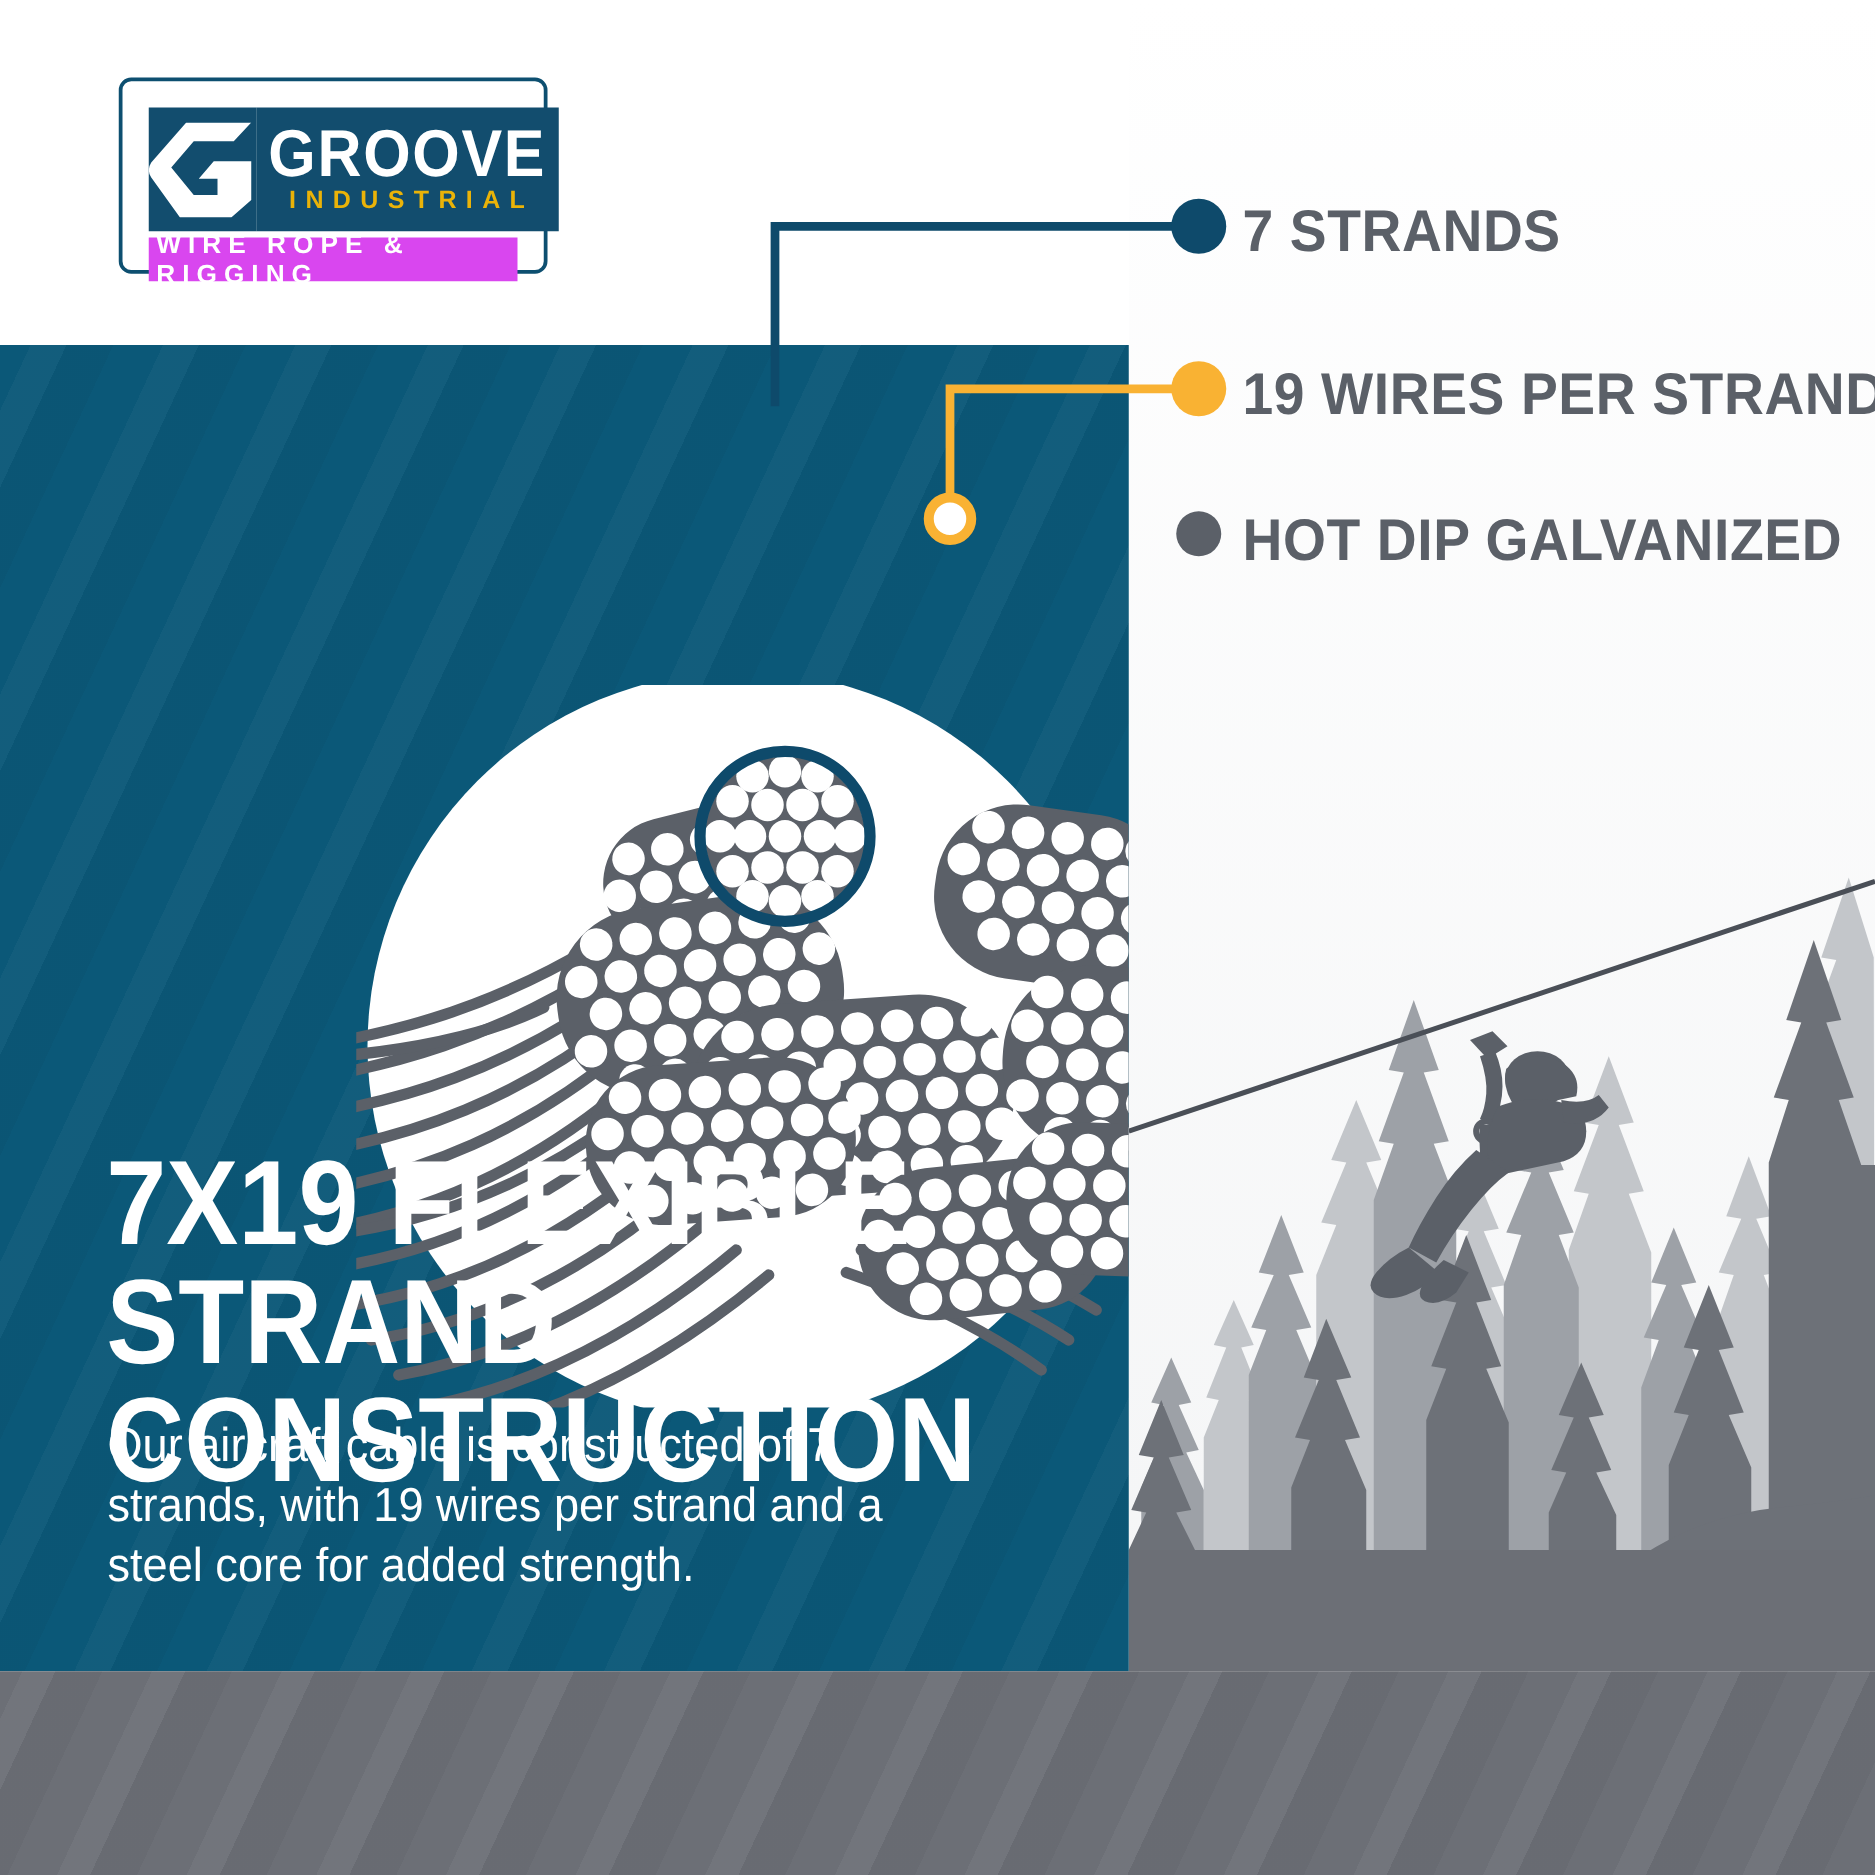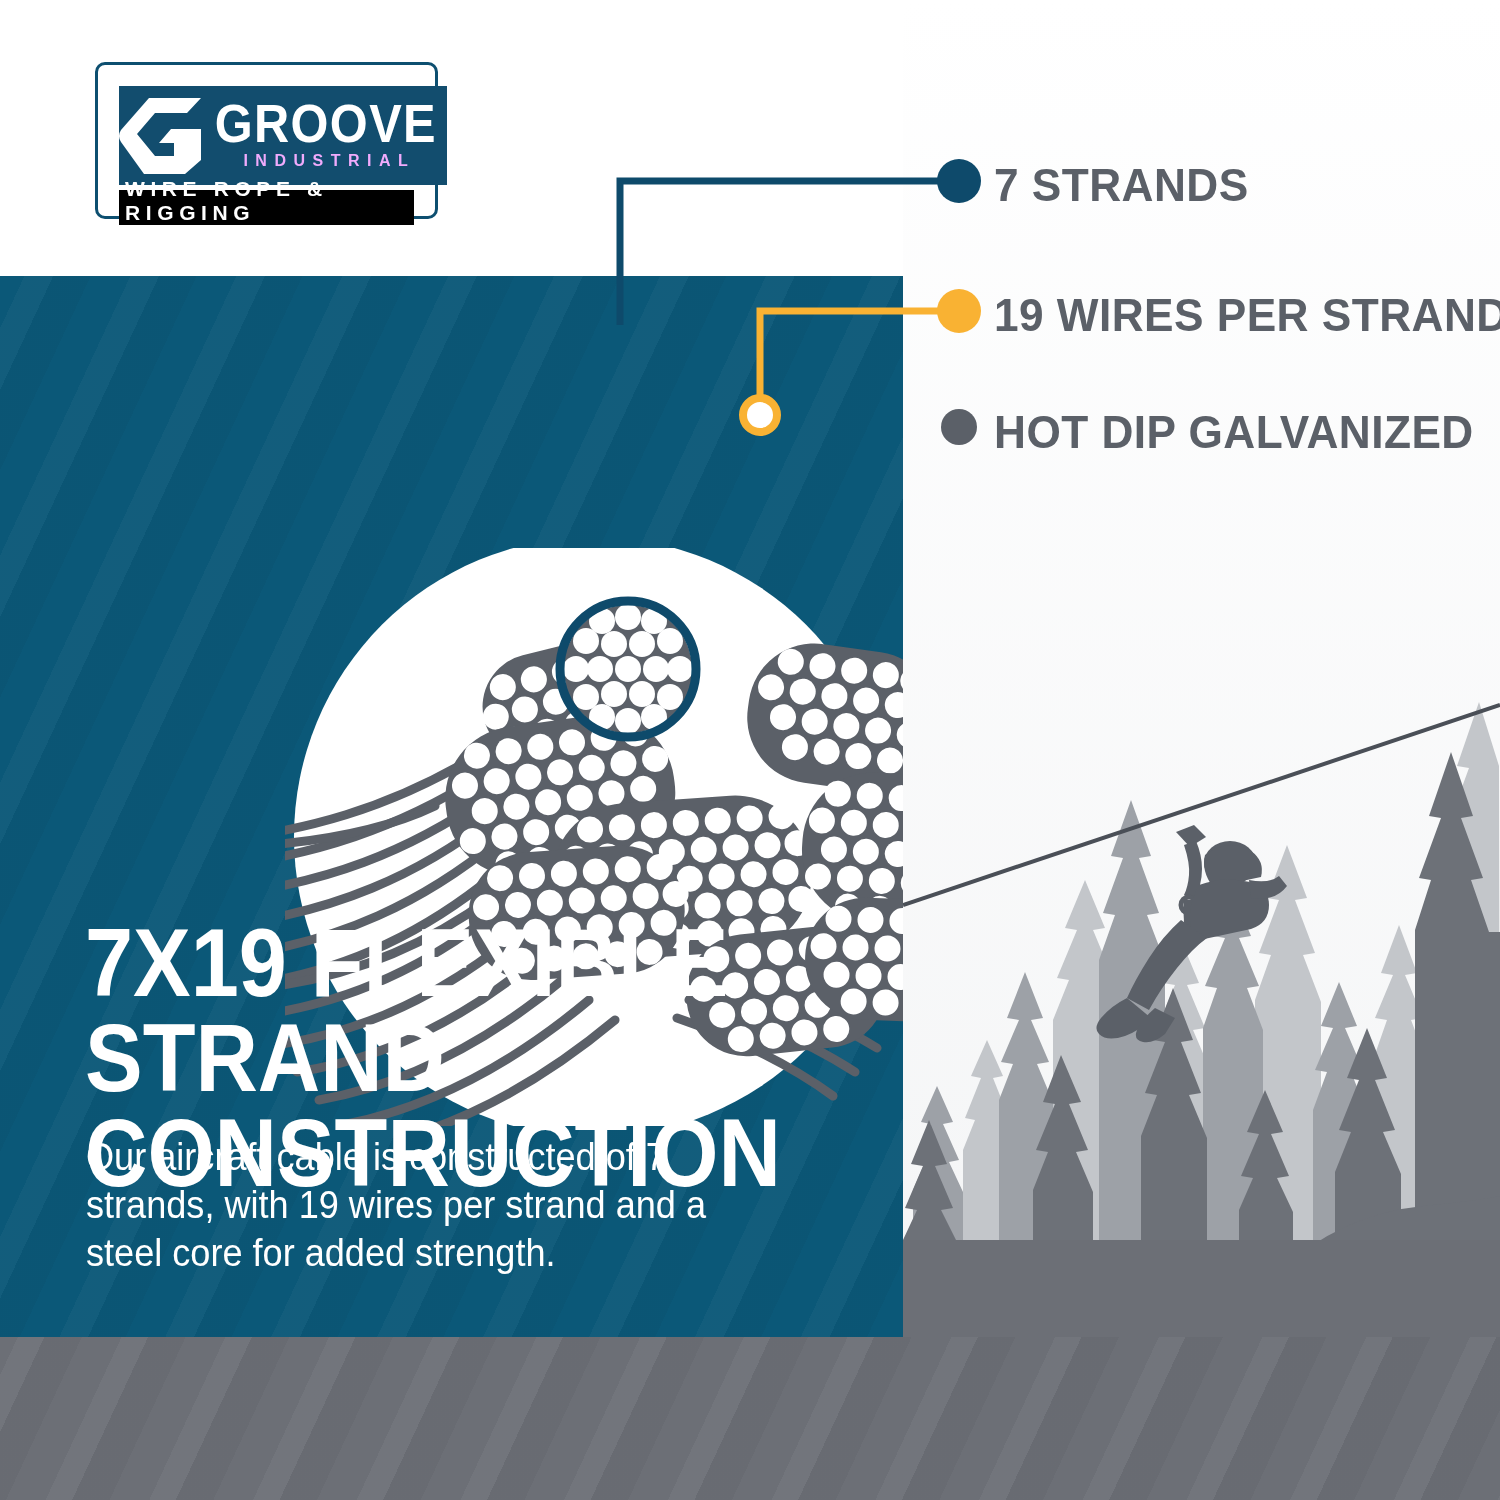--- a/index.html
+++ b/index.html
@@ -11,23 +11,23 @@
         border:3px solid #0d4f70;border-radius:10px;box-sizing:border-box;
         background:#fff;padding:21px;}
   .logo-inner{width:100%;height:100%;position:relative;}
   .logo-top{display:flex;height:99px;}
   .logo-mark{width:113px;height:99px;background:#124d6e;display:flex;align-items:center;justify-content:center;}
   .logo-gap{width:5px;}
   .logo-word{flex:1;background:#124d6e;display:flex;flex-direction:column;align-items:center;justify-content:center;}
   .logo-groove{color:#fff;font-family:"Liberation Sans Narrow","Liberation Sans",sans-serif;
     font-weight:bold;font-size:53px;letter-spacing:1.5px;line-height:50px;
     transform:scaleX(.92);transform-origin:center;}
-  .logo-industrial{color:#f0abfc;font-family:"Liberation Sans Narrow","Liberation Sans",sans-serif;
-    font-weight:bold;font-size:16px;letter-spacing:7.5px;line-height:23px;padding-left:7px;}
-  .logo-bar{margin-top:5px;height:35px;background:#000000;display:flex;align-items:flex-end;justify-content:center;}
+  .logo-industrial{color:#eab308;font-family:"Liberation Sans Narrow","Liberation Sans",sans-serif;
+    font-weight:bold;font-size:20px;letter-spacing:7.5px;line-height:23px;padding-left:7px;}
+  .logo-bar{margin-top:5px;height:35px;background:#d946ef;display:flex;align-items:center;justify-content:center;}
   .logo-tag{color:#fff;font-family:"Liberation Sans",sans-serif;font-weight:bold;
     font-size:21px;letter-spacing:5.6px;padding-left:6px;}
 
   
   .blue-panel{position:absolute;left:0;top:276px;width:903px;height:1061px;background:#0b5878;overflow:hidden;}
   .blue-panel .stripes{position:absolute;inset:-200px;
     background:repeating-linear-gradient(115deg, rgba(255,255,255,.030) 0 26px, rgba(0,0,0,.030) 26px 60px, rgba(255,255,255,0) 60px 96px);}
   .white-circle{position:absolute;left:285px;top:272px;width:618px;height:578px;}
 
   

